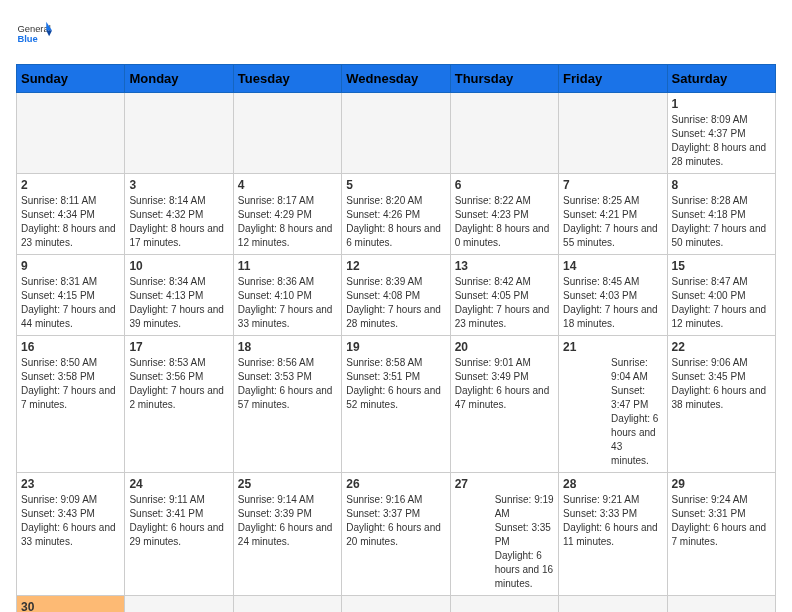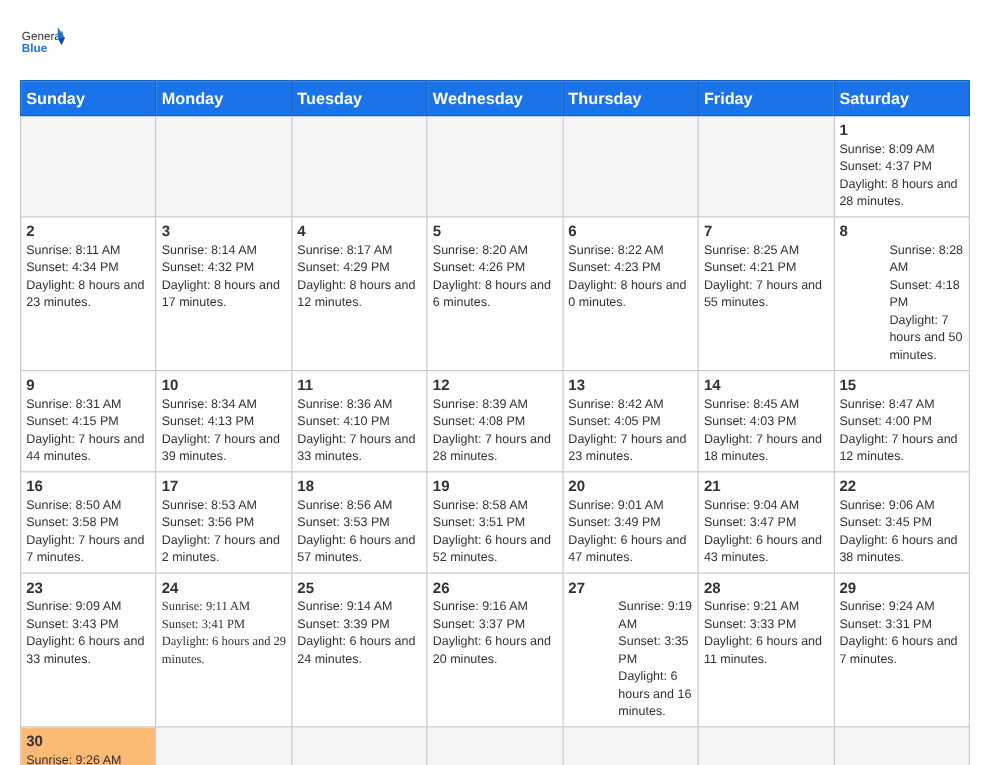--- a/index.html
+++ b/index.html
@@ -37,21 +37,21 @@
       font-size: 14px;
       color: #555;
     }
     .calendar {
       width: 100%;
       border-collapse: collapse;
       border: 1px solid #ccc;
     }
     .calendar th {
       background: #1a73e8;
-      color: #ffffff;
+      color: #000000;
       font-size: 13px;
       font-weight: bold;
       padding: 6px 4px;
       text-align: left;
       border: 1px solid #1565c0;
     }
     .calendar td {
       border: 1px solid #ccc;
       vertical-align: top;
       padding: 4px 4px;
@@ -155,21 +155,21 @@
 Daylight: 8 hours and 0 minutes.</div>
         </td>
         <td>
           <span class="day-number">7</span>
           <div class="day-info" style="white-space: pre-line;">Sunrise: 8:25 AM
 Sunset: 4:21 PM
 Daylight: 7 hours and 55 minutes.</div>
         </td>
         <td>
           <span class="day-number">8</span>
-          <div class="day-info" style="white-space: pre-line; margin-left: 40px;">Sunrise: 8:28 AM
+          <div class="day-info" style="white-space: pre-line;">Sunrise: 8:28 AM
 Sunset: 4:18 PM
 Daylight: 7 hours and 50 minutes.</div>
         </td>
       </tr>
       <tr>
         <td>
           <span class="day-number">9</span>
           <div class="day-info" style="white-space: pre-line;">Sunrise: 8:31 AM
 Sunset: 4:15 PM
 Daylight: 7 hours and 44 minutes.</div>
@@ -237,41 +237,41 @@
 Daylight: 6 hours and 52 minutes.</div>
         </td>
         <td>
           <span class="day-number">20</span>
           <div class="day-info" style="white-space: pre-line;">Sunrise: 9:01 AM
 Sunset: 3:49 PM
 Daylight: 6 hours and 47 minutes.</div>
         </td>
         <td>
           <span class="day-number">21</span>
-          <div class="day-info" style="white-space: pre-line;">Sunrise: 9:04 AM
+          <div class="day-info" style="white-space: pre-line; margin-left: 48px;">Sunrise: 9:04 AM
 Sunset: 3:47 PM
 Daylight: 6 hours and 43 minutes.</div>
         </td>
         <td>
           <span class="day-number">22</span>
           <div class="day-info" style="white-space: pre-line;">Sunrise: 9:06 AM
 Sunset: 3:45 PM
 Daylight: 6 hours and 38 minutes.</div>
         </td>
       </tr>
       <tr>
         <td>
           <span class="day-number">23</span>
           <div class="day-info" style="white-space: pre-line;">Sunrise: 9:09 AM
 Sunset: 3:43 PM
 Daylight: 6 hours and 33 minutes.</div>
         </td>
         <td>
           <span class="day-number">24</span>
-          <div class="day-info" style="white-space: pre-line; font-family: Liberation Serif, serif;">Sunrise: 9:11 AM
+          <div class="day-info" style="white-space: pre-line;">Sunrise: 9:11 AM
 Sunset: 3:41 PM
 Daylight: 6 hours and 29 minutes.</div>
         </td>
         <td>
           <span class="day-number">25</span>
           <div class="day-info" style="white-space: pre-line;">Sunrise: 9:14 AM
 Sunset: 3:39 PM
 Daylight: 6 hours and 24 minutes.</div>
         </td>
         <td>

